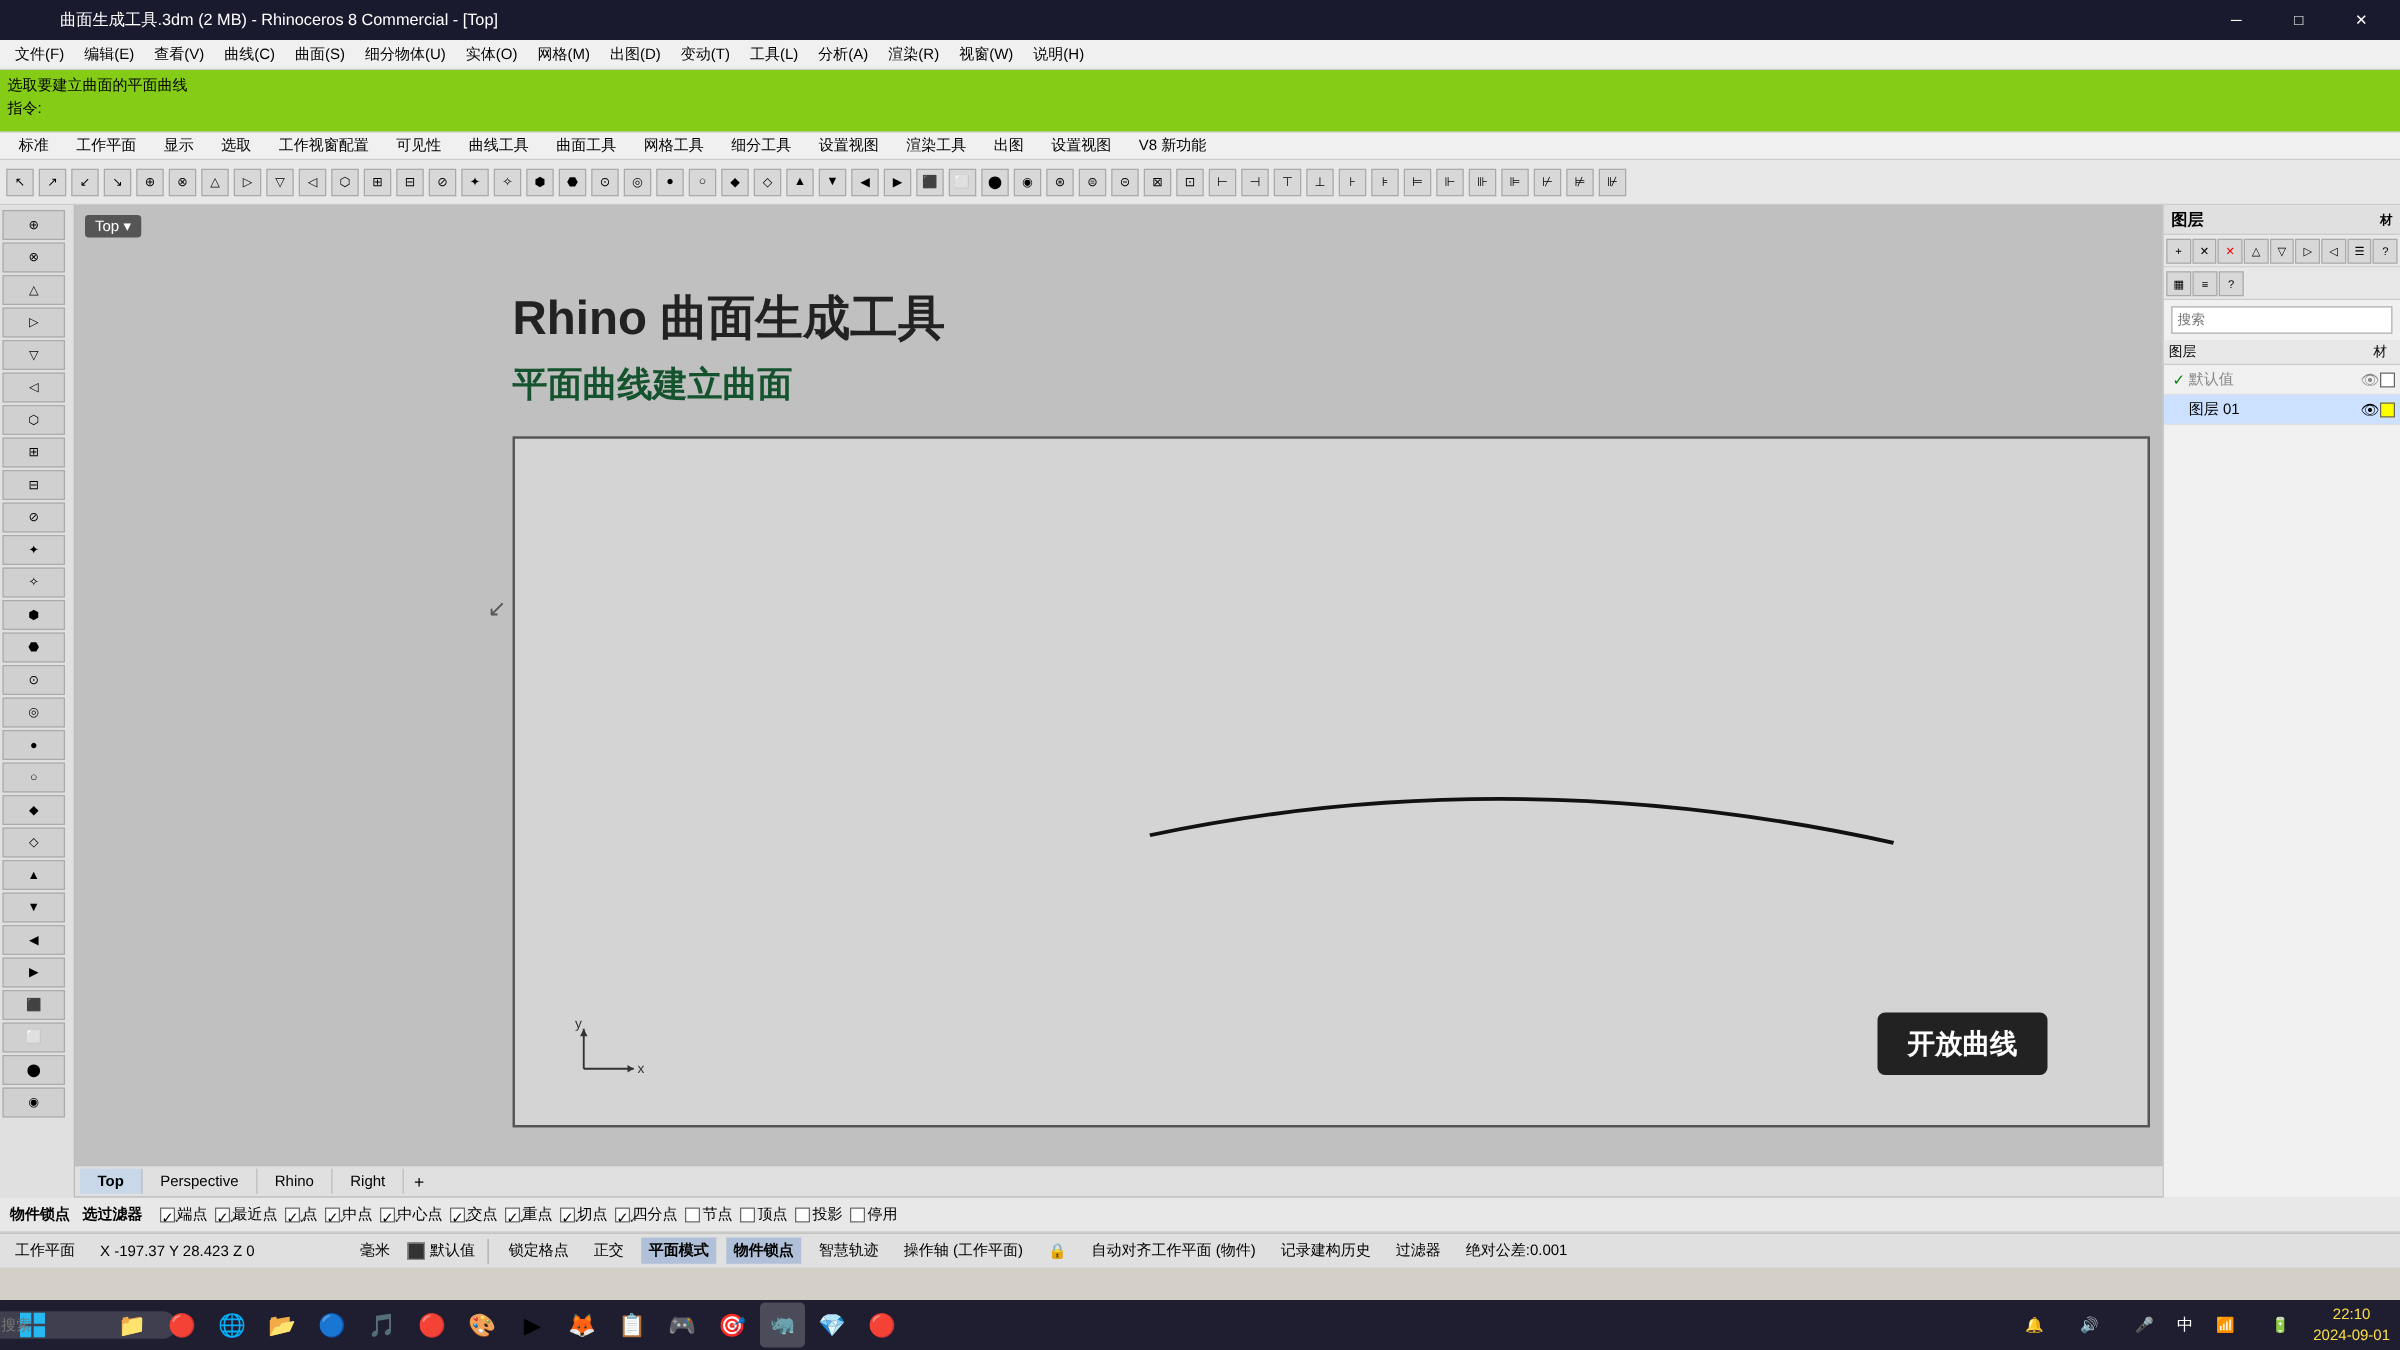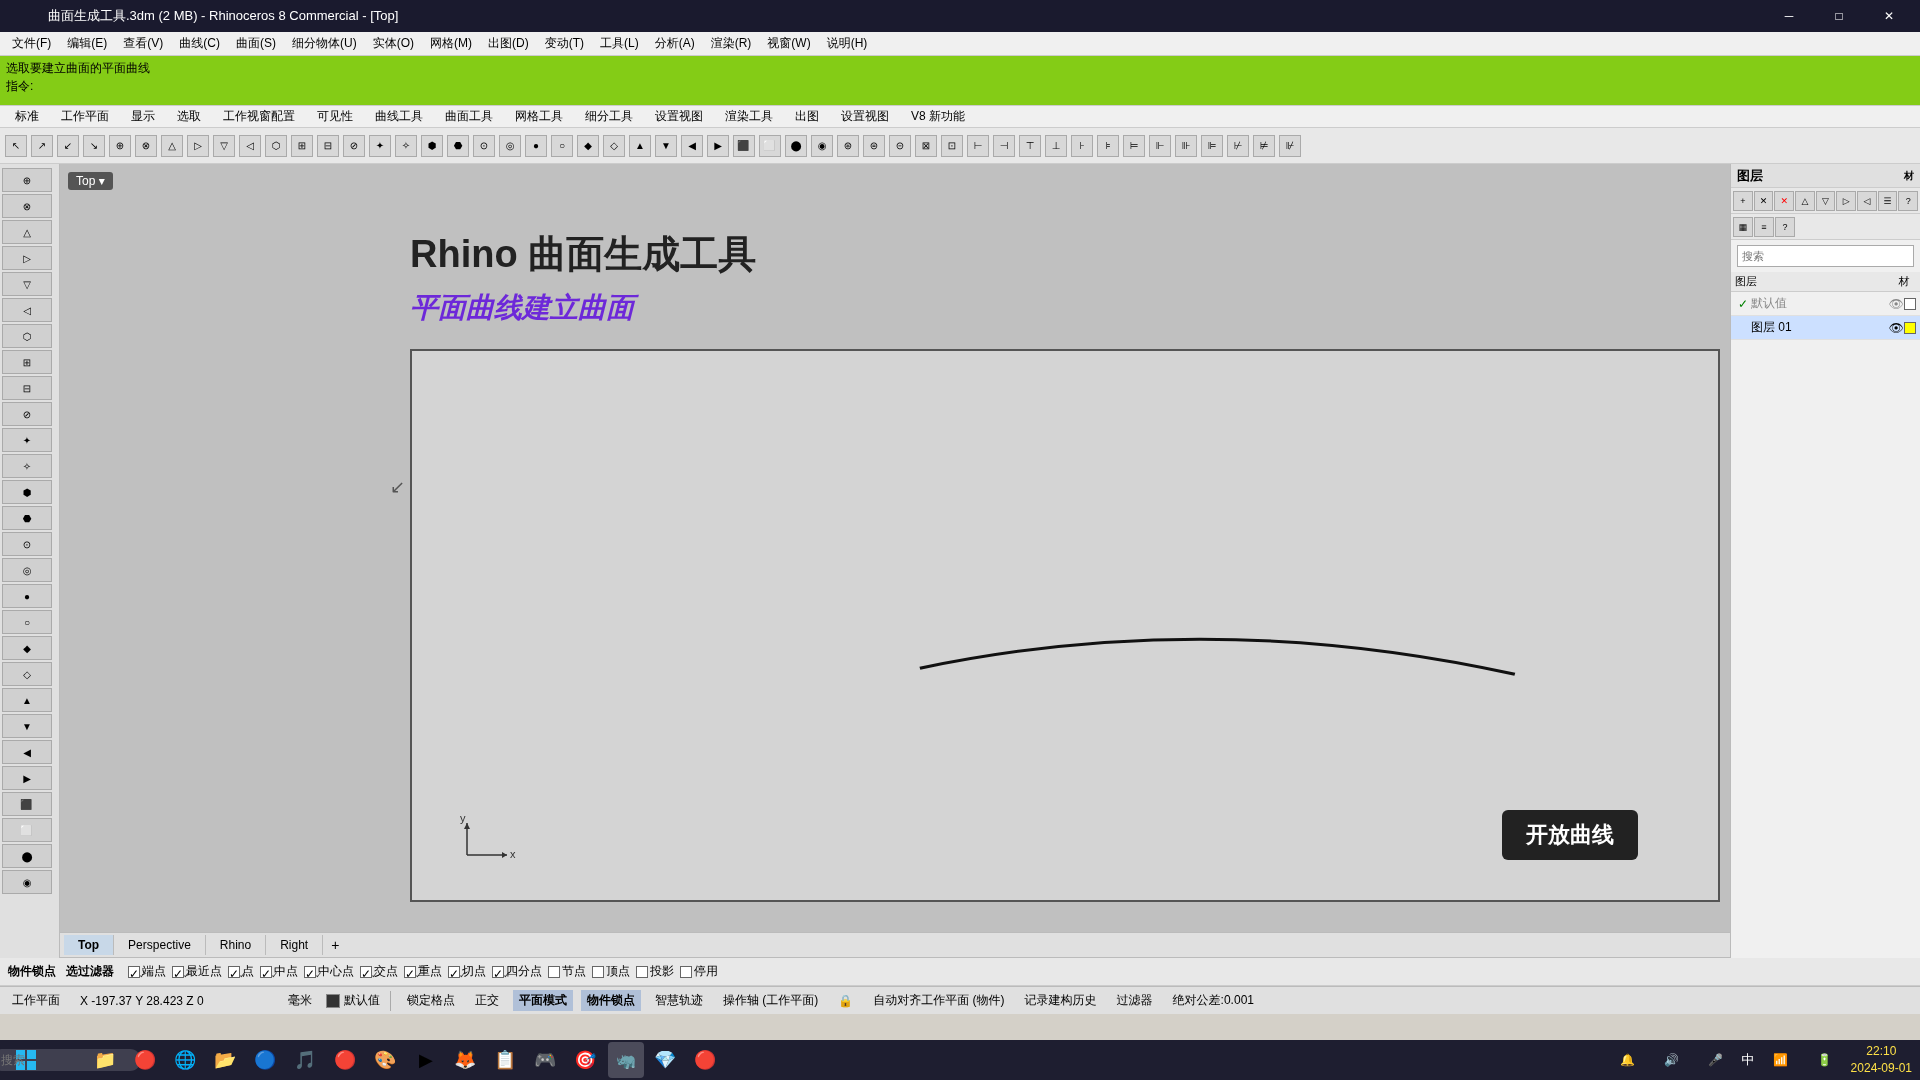--- a/index.html
+++ b/index.html
@@ -516,21 +516,21 @@
     <div id="viewport-container" style="flex:1; position:relative; background:#c0c0c0; overflow:hidden;">
 
       <div id="viewport-label">
         <span>Top</span>
         <span>▾</span>
       </div>
 
       <div id="main-content">
 
         <div id="rhino-title" style="position:absolute; top:65px; left:350px; font-size:38px; font-weight:bold; color:#222; font-family:'Microsoft YaHei',sans-serif;">Rhino 曲面生成工具</div>
-        <div id="rhino-subtitle" style="position:absolute; top:125px; left:350px; font-size:28px; font-weight:bold; color:#6d28d9; font-family:'Microsoft YaHei',sans-serif;font-style:italic;">平面曲线建立曲面</div>
+        <div id="rhino-subtitle" style="position:absolute; top:125px; left:350px; font-size:28px; font-weight:bold; color:#14532d; font-family:'Microsoft YaHei',sans-serif;">平面曲线建立曲面</div>
 
         <div id="inner-viewport" style="position:absolute; top:185px; left:350px; right:10px; bottom:30px; background:#d4d4d4; border:2px solid #555;">
 
           <svg id="curve-svg" viewBox="0 0 900 450" preserveAspectRatio="none" style="position:absolute; top:0; left:0; width:100%; height:100%;">
 
             <path d="M 350 260 Q 550 210 760 265" fill="none" stroke="#111" stroke-width="2.5"></path>
           </svg>
 
           <div id="open-curve-label" style="position:absolute; bottom:40px; right:80px; background:#222; color:white; padding:10px 24px; font-size:22px; border-radius:6px; font-weight:bold; font-family:'Microsoft YaHei',sans-serif;">开放曲线</div>
 

